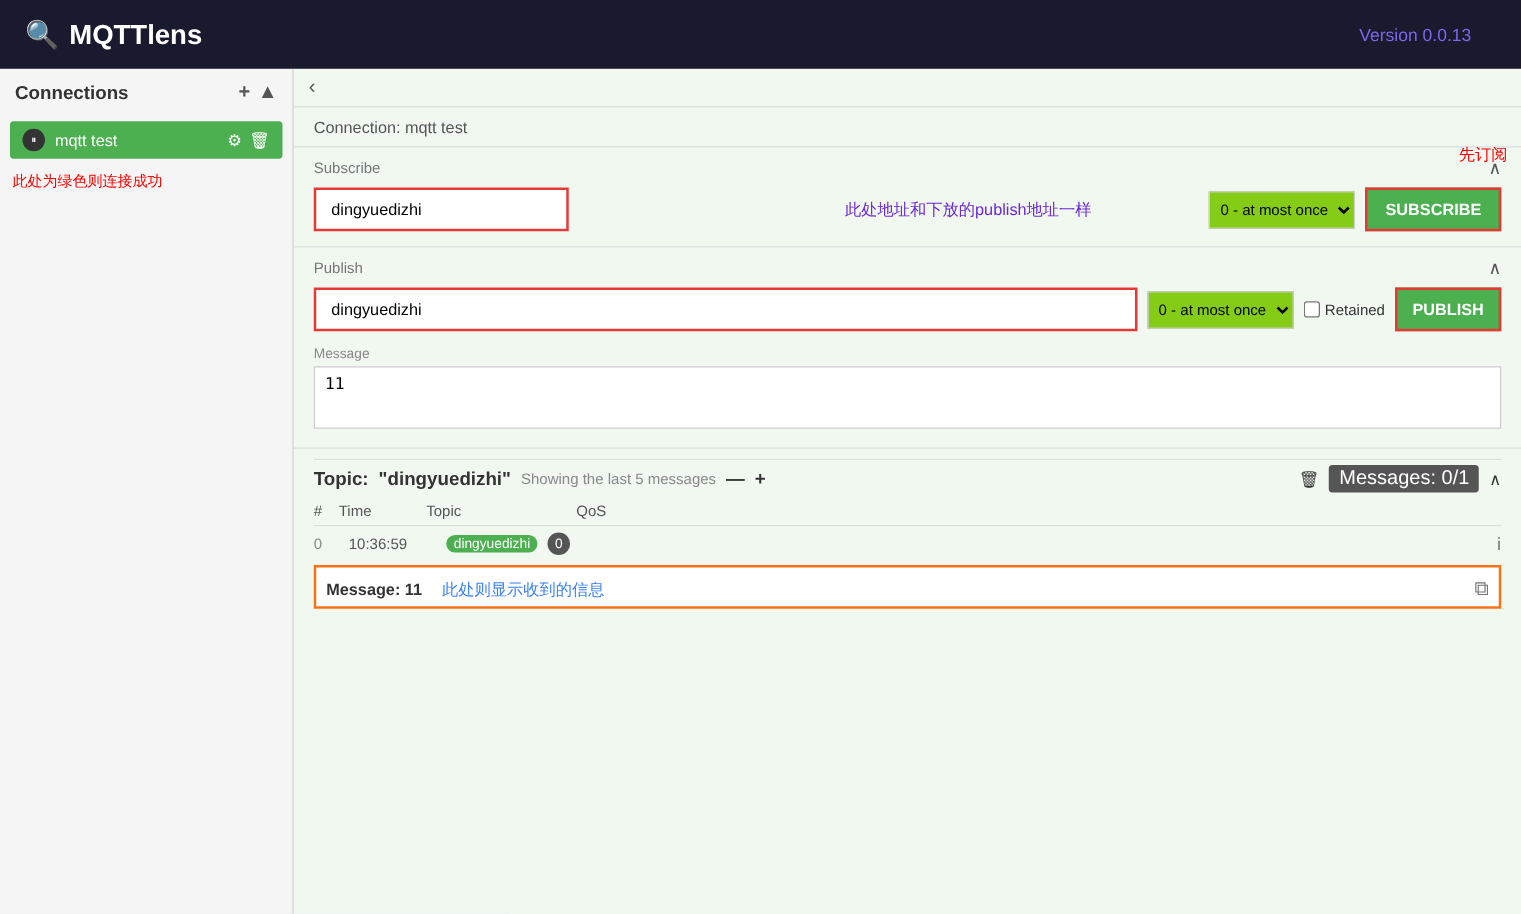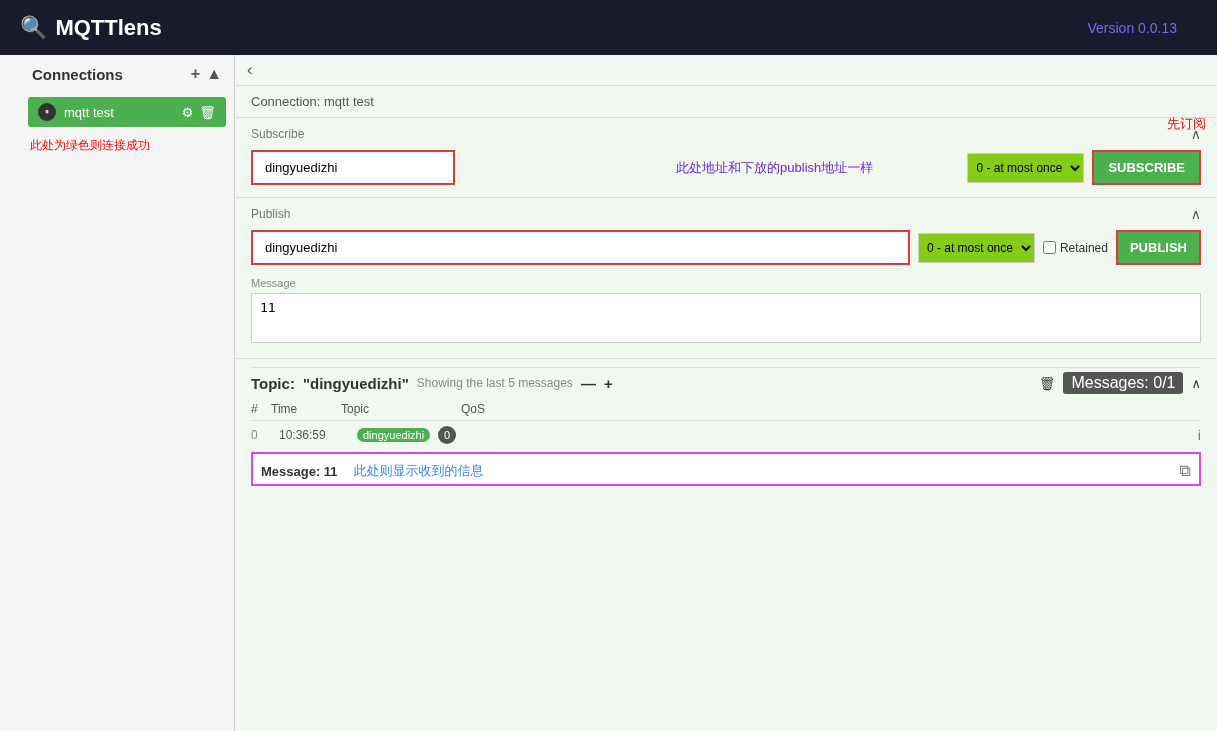--- a/index.html
+++ b/index.html
@@ -48,21 +48,20 @@
       display: flex;
       height: calc(731px - 55px);
     }
 
     
     .sidebar {
       width: 235px;
       background: #f5f5f5;
       border-right: 1px solid #ccc;
       flex-shrink: 0;
-      padding-left: 20px;
     }
     .sidebar-header {
       display: flex;
       align-items: center;
       justify-content: space-between;
       padding: 10px 12px;
       font-size: 15px;
       font-weight: bold;
       color: #333;
     }
@@ -313,21 +312,21 @@
       font-size: 12px;
       color: #555;
       border-bottom: 1px solid #ddd;
     }
     .col-num { width: 20px; }
     .col-time { width: 70px; }
     .col-topic { width: 120px; }
     .col-qos { width: 50px; }
 
     .message-row {
-      border: 2px solid #d946ef;
+      border: 2px solid #f97316;
       margin: 4px 0;
       padding: 4px 8px;
       background: white;
     }
     .message-row-top {
       display: flex;
       align-items: center;
       gap: 8px;
       font-size: 12px;
     }

